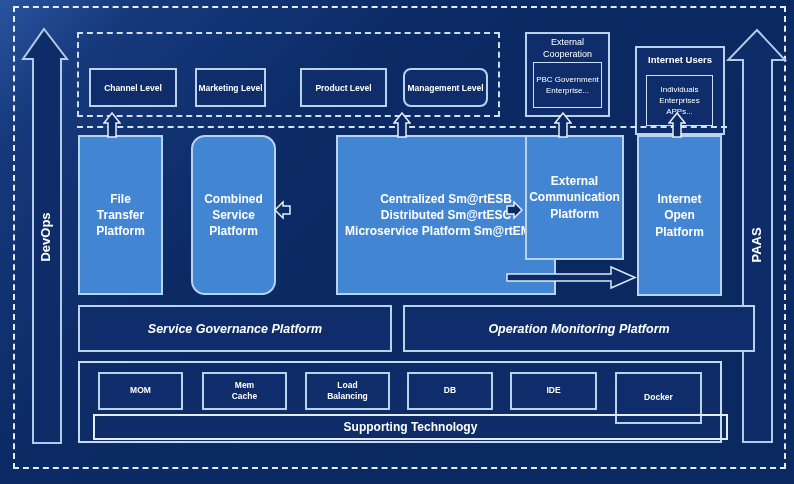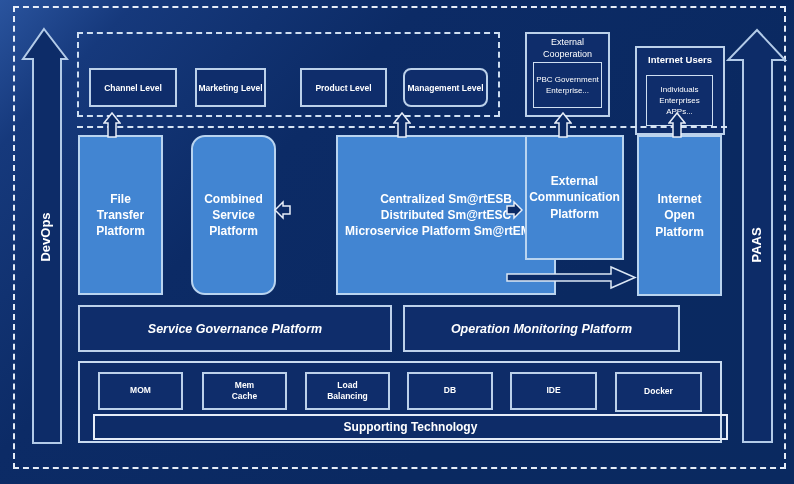--- a/index.html
+++ b/index.html
@@ -97,28 +97,28 @@
     <polygon points="1,10 9,2 9,6 16,6 16,14 9,14 9,18" fill="#0c2b66" stroke="#e8eef8" stroke-width="1.5"></polygon>
   </svg>
   <svg class="abs" style="left:506px;top:200px;" width="17" height="20" viewBox="0 0 17 20">
     <polygon points="16,10 8,2 8,6 1,6 1,14 8,14 8,18" fill="#0c2b66" stroke="#e8eef8" stroke-width="1.5"></polygon>
   </svg>
   <svg class="abs" style="left:506px;top:265px;" width="131" height="25" viewBox="0 0 131 25">
     <polygon points="1,9 105,9 105,2 129,12.5 105,23 105,16 1,16" fill="#0c2b66" stroke="#dce7f5" stroke-width="1.5"></polygon>
   </svg>
 
   <div class="abs box-dark flexc gov" style="left:78px;top:305px;width:314px;height:47px;">Service Governance Platform</div>
-  <div class="abs box-dark flexc gov" style="left:403px;top:305px;width:277px;height:47px;">Operation Monitoring Platform</div>
+  <div class="abs box-dark flexc gov" style="left:403px;top:305px;width:352px;height:47px;">Operation Monitoring Platform</div>
 
   <div class="abs" style="left:78px;top:361px;width:644px;height:82px;border:2px solid #c9dbf0;background:#0e2c68;"></div>
 
   <div class="abs box-dark flexc tech" style="left:98px;top:372px;width:85px;height:38px;">MOM</div>
   <div class="abs box-dark flexc tech" style="left:202px;top:372px;width:85px;height:38px;">Mem
 Cache</div>
   <div class="abs box-dark flexc tech" style="left:305px;top:372px;width:85px;height:38px;">Load
 Balancing</div>
   <div class="abs box-dark flexc tech" style="left:407px;top:372px;width:86px;height:38px;">DB</div>
   <div class="abs box-dark flexc tech" style="left:510px;top:372px;width:87px;height:38px;">IDE</div>
-  <div class="abs box-dark flexc tech" style="left:615px;top:372px;width:87px;height:40px;">Docker</div>
+  <div class="abs box-dark flexc tech" style="left:615px;top:372px;width:87px;height:52px;">Docker</div>
 
   <div class="abs bar flexc" style="left:93px;top:414px;width:635px;height:26px;font-size:12px;font-weight:bold;">Supporting Technology</div>
 
 </div>
 
 </body></html>

